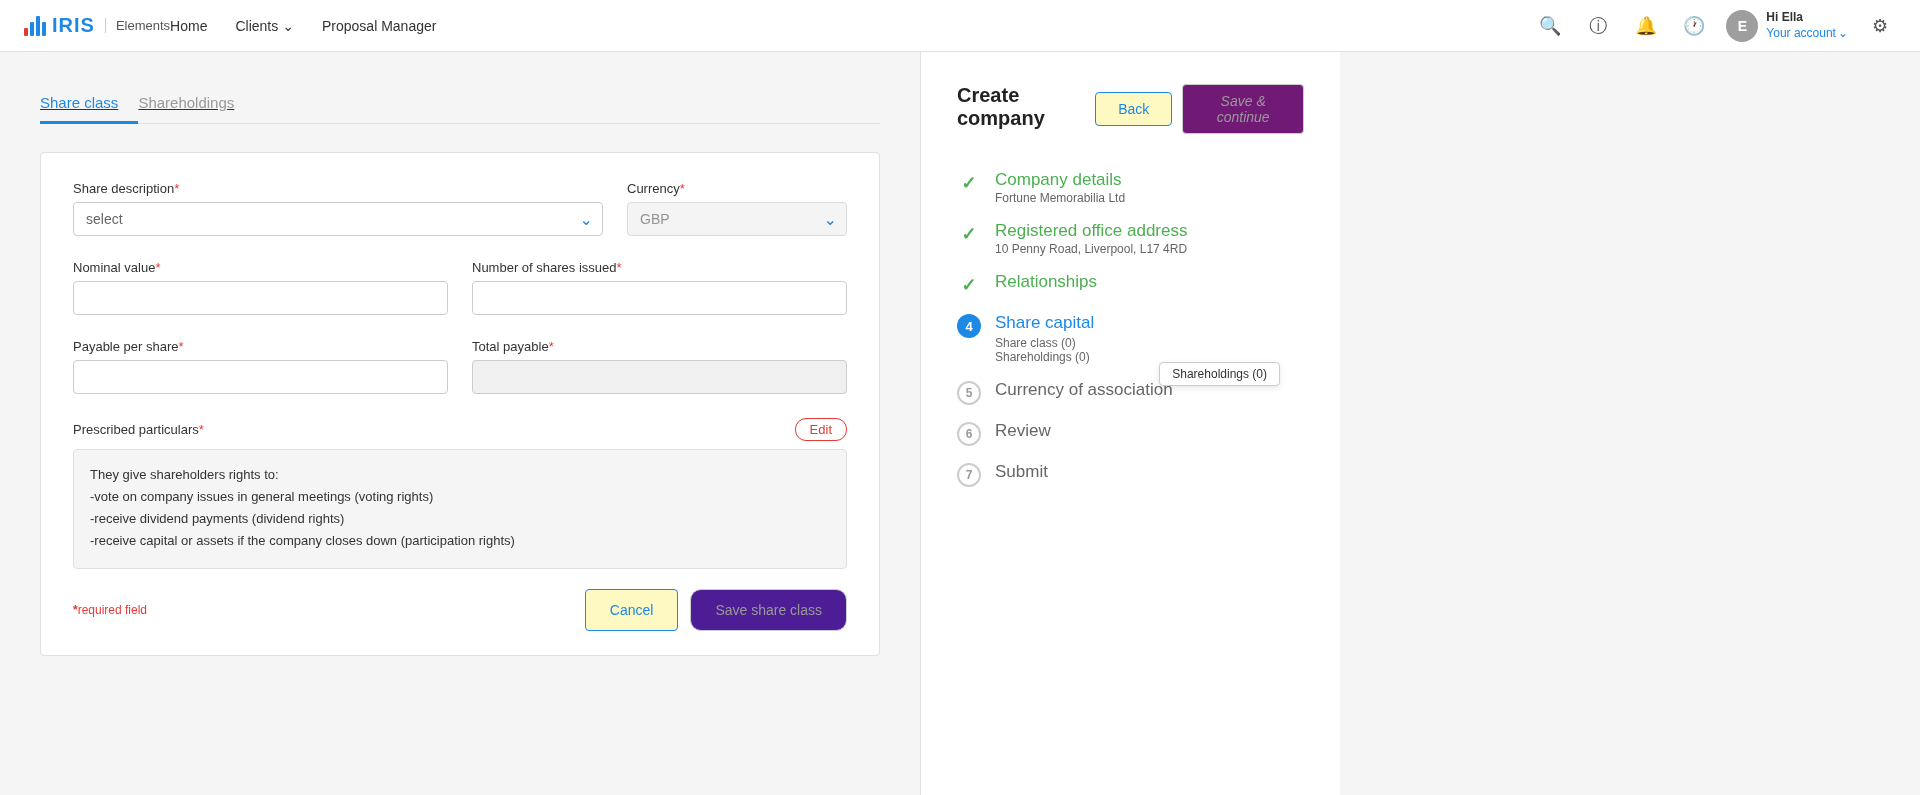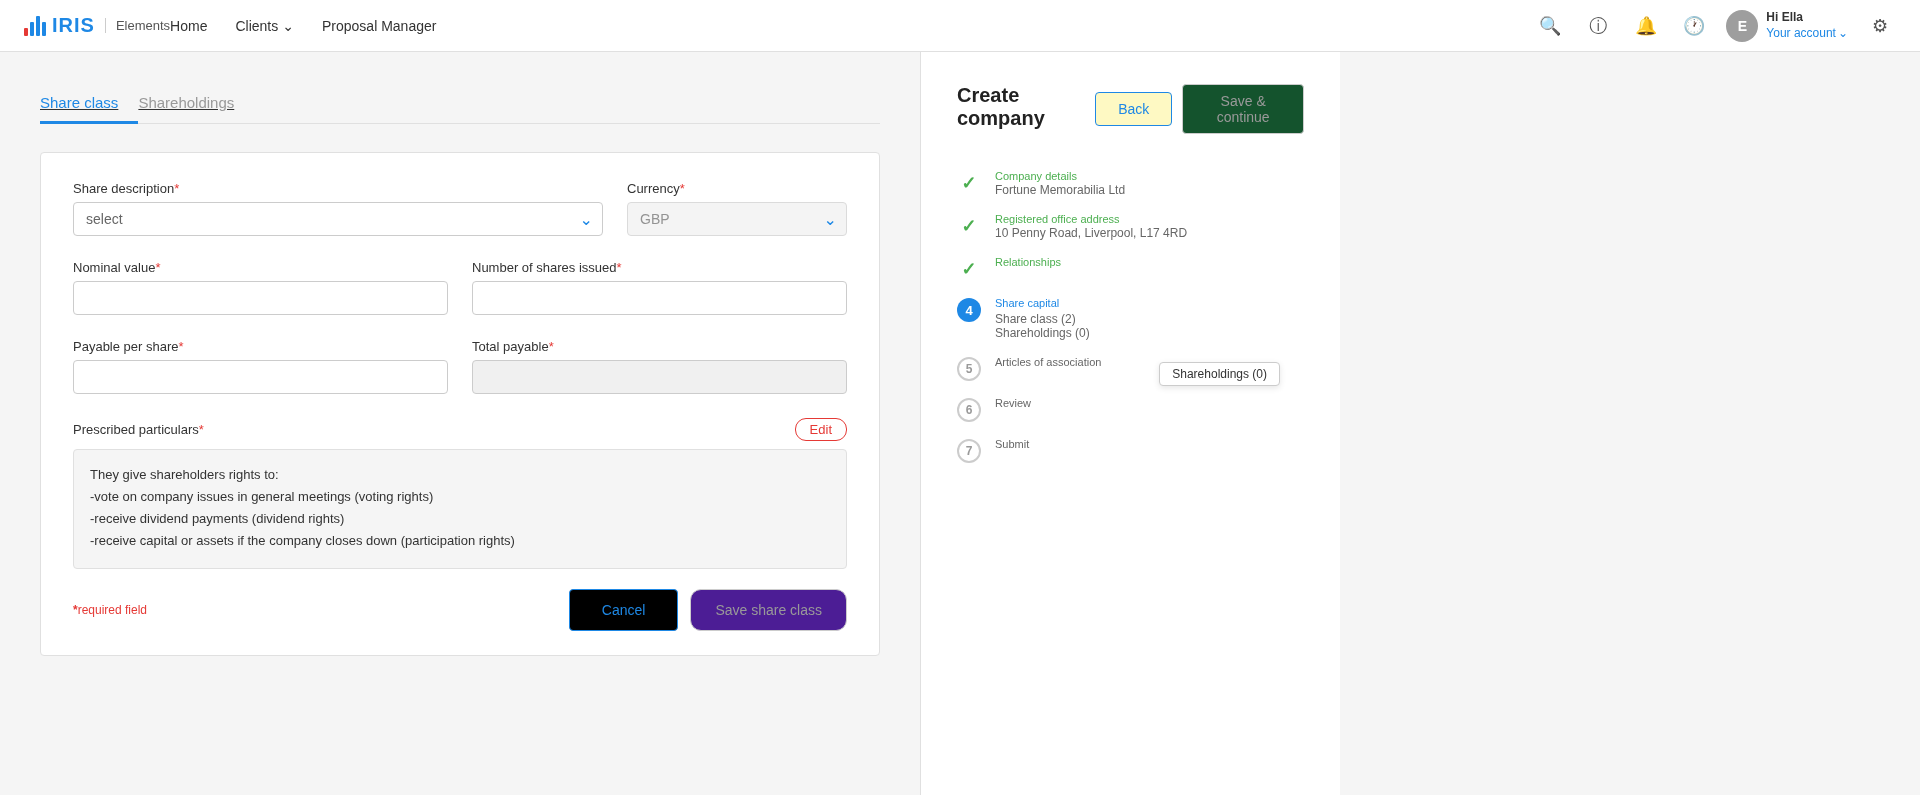--- a/index.html
+++ b/index.html
@@ -186,23 +186,23 @@
       display: flex;
       justify-content: space-between;
       align-items: center;
       margin-top: 20px;
     }
     .required-note { font-size: 12px; color: #333; }
     .required-note .star { color: #e53935; font-weight: 700; }
     .required-note .field-word { color: #e53935; }
     .footer-buttons { display: flex; gap: 12px; }
     .btn-cancel {
-      padding: 8px 32px;
+      padding: 8px 24px;
       border: 1px solid #1e88e5;
-      background: #000000;
+      background: #fef9c3;
       color: #1e88e5;
       font-size: 14px;
       border-radius: 4px;
       cursor: pointer;
     }
     .btn-save-share {
       padding: 12px 24px;
       border: 1px solid #ccc;
       background: #4c1d95;
       color: #999;
@@ -240,25 +240,26 @@
       border: 1px solid #1e88e5;
       background: #fef9c3;
       color: #1e88e5;
       font-size: 14px;
       border-radius: 4px;
       cursor: pointer;
     }
     .btn-save-continue {
       padding: 8px 22px;
       border: 1px solid #ccc;
-      background: #14532d;
+      background: #701a75;
       color: #999;
       font-size: 14px;
       border-radius: 4px;
       cursor: not-allowed;
+      font-style: italic;
     }
 
     
     .steps { display: flex; flex-direction: column; gap: 16px; }
     .step-item { display: flex; align-items: flex-start; gap: 14px; }
     .step-indicator {
       width: 24px;
       height: 24px;
       border-radius: 50%;
       display: flex;
@@ -280,21 +281,21 @@
       font-size: 13px;
     }
     .step-indicator.inactive {
       background: none;
       color: #999;
       border: 2px solid #ccc;
       font-size: 12px;
     }
     .step-content { flex: 1; }
     .step-title {
-      font-size: 11px;
+      font-size: 17px;
       font-weight: 500;
     }
     .step-title.completed { color: #4caf50; }
     .step-title.active { color: #1e88e5; }
     .step-title.inactive { color: #666; }
     .step-subtitle {
       font-size: 12px;
       color: #666;
       margin-top: 1px;
     }
@@ -498,30 +499,30 @@
         <div class="step-content">
           <div class="step-title completed">Relationships</div>
         </div>
       </div>
 
       <div class="step-item">
         <div class="step-indicator active">4</div>
         <div class="step-content">
           <div class="step-title active">Share capital</div>
           <div class="step-sub-items">
-            <div class="step-sub-item">Share class (2)</div>
+            <div class="step-sub-item">Share class (0)</div>
             <div class="step-sub-item">Shareholdings (0)</div>
           </div>
         </div>
       </div>
 
       <div class="step-item">
         <div class="step-indicator inactive">5</div>
         <div class="step-content">
-          <div class="step-title inactive">Articles of association</div>
+          <div class="step-title inactive">Currency of association</div>
         </div>
       </div>
 
       <div class="step-item">
         <div class="step-indicator inactive">6</div>
         <div class="step-content">
           <div class="step-title inactive">Review</div>
         </div>
       </div>
 

